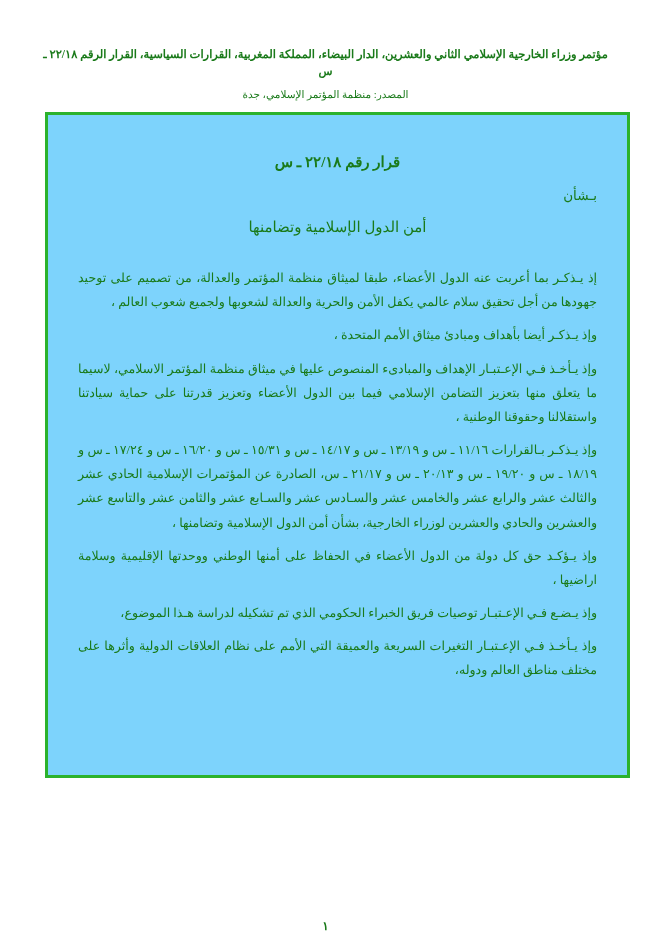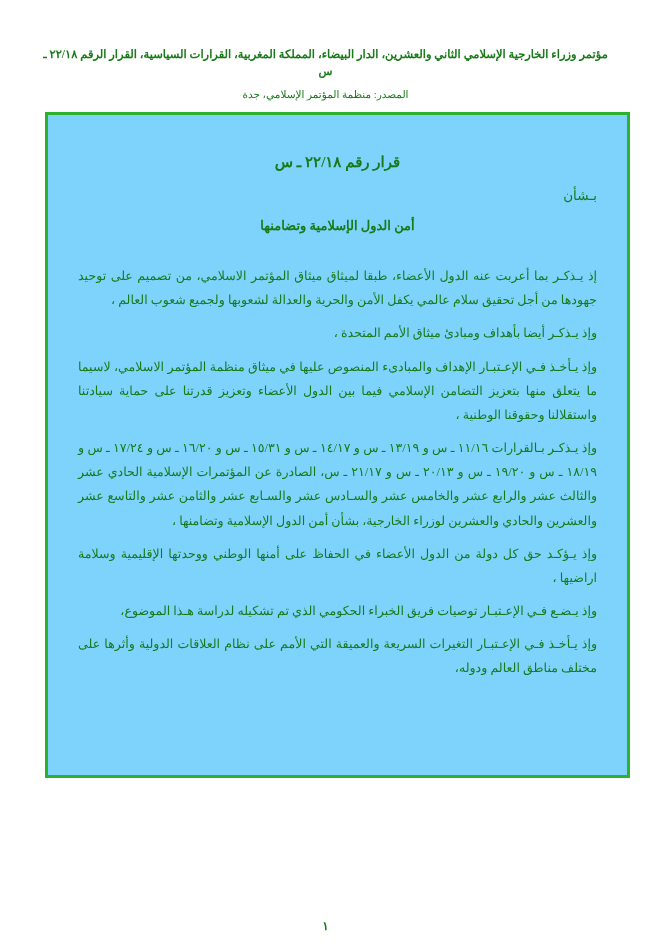--- a/index.html
+++ b/index.html
@@ -67,22 +67,22 @@
     margin-top: 14px;
   }
   .res-about {
     font-size: 13.5px;
     font-weight: normal;
     margin-top: 16px;
     letter-spacing: 2px;
   }
   .res-subject {
     text-align: center;
-    font-size: 13px;
-    font-weight: bold;
+    font-size: 15px;
+    font-weight: normal;
     margin-top: 14px;
     letter-spacing: 0.5px;
   }
   
   .body-block {
     margin-top: 30px;
   }
   p.para {
     margin: 0 0 9px 0;
     font-size: 12.6px;
@@ -115,21 +115,21 @@
   </div>
 
   <div class="frame">
     <div class="frame-inner">
 
       <div class="res-number">قرار رقم ٢٢/١٨ ـ س</div>
       <div class="res-about">بـشأن</div>
       <div class="res-subject">أمن الدول الإسلامية وتضامنها</div>
 
       <div class="body-block">
-        <p class="para">إذ يـذكـر بما أعربت عنه الدول الأعضاء، طبقا لميثاق ميثاق المؤتمر الاسلامي، من تصميم على توحيد جهودها من أجل تحقيق سلام عالمي يكفل الأمن والحرية والعدالة لشعوبها ولجميع شعوب العالم ،</p>
+        <p class="para">إذ يـذكـر بما أعربت عنه الدول الأعضاء، طبقا لميثاق منظمة المؤتمر والعدالة، من تصميم على توحيد جهودها من أجل تحقيق سلام عالمي يكفل الأمن والحرية والعدالة لشعوبها ولجميع شعوب العالم ،</p>
         <p class="para">وإذ يـذكـر أيضا بأهداف ومبادئ ميثاق الأمم المتحدة ،</p>
         <p class="para">وإذ يـأخـذ فـي الإعـتبـار الإهداف والمبادىء المنصوص عليها في ميثاق منظمة المؤتمر الاسلامي، لاسيما ما يتعلق منها بتعزيز التضامن الإسلامي فيما بين الدول الأعضاء وتعزيز قدرتنا على حماية سيادتنا واستقلالنا وحقوقنا الوطنية ،</p>
         <p class="para">وإذ يـذكـر بـالقرارات ١١/١٦ ـ س و ١٣/١٩ ـ س و ١٤/١٧ ـ س و ١٥/٣١ ـ س و ١٦/٢٠ ـ س و ١٧/٢٤ ـ س و ١٨/١٩ ـ س و ١٩/٢٠ ـ س و ٢٠/١٣ ـ س و ٢١/١٧ ـ س، الصادرة عن المؤتمرات الإسلامية الحادي عشر والثالث عشر والرابع عشر والخامس عشر والسـادس عشر والسـابع عشر والثامن عشر والتاسع عشر والعشرين والحادي والعشرين لوزراء الخارجية، بشأن أمن الدول الإسلامية وتضامنها ،</p>
         <p class="para">وإذ يـؤكـد حق كل دولة من الدول الأعضاء في الحفاظ على أمنها الوطني ووحدتها الإقليمية وسلامة اراضيها ،</p>
         <p class="para">وإذ يـضـع فـي الإعـتبـار توصيات فريق الخبراء الحكومي الذي تم تشكيله لدراسة هـذا الموضوع،</p>
         <p class="para">وإذ يـأخـذ فـي الإعـتبـار التغيرات السريعة والعميقة التي الأمم على نظام العلاقات الدولية وأثرها على مختلف مناطق العالم ودوله،</p>
       </div>
 
     </div>
   </div>

